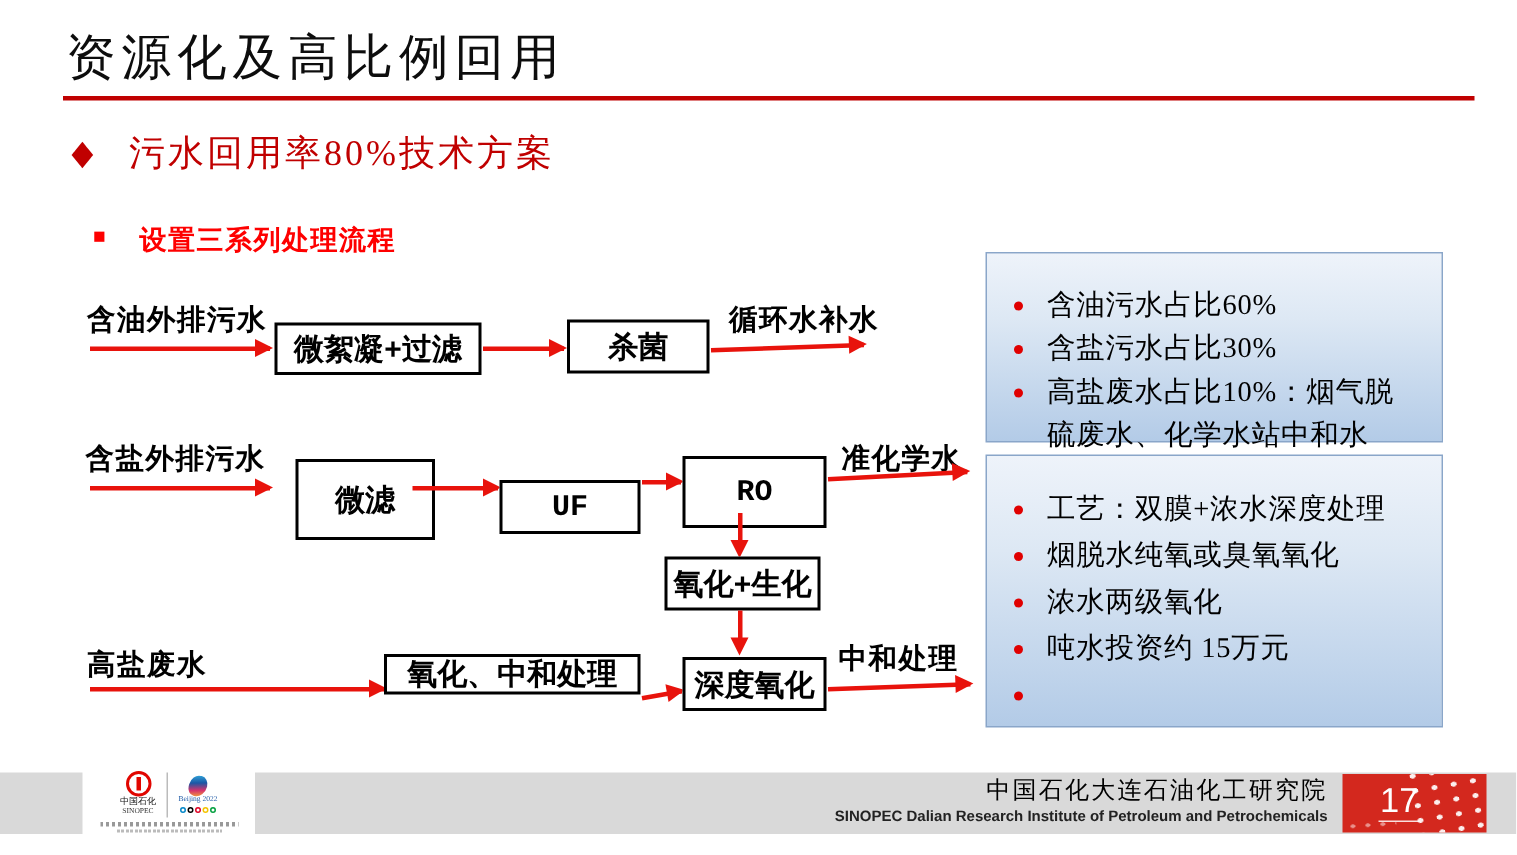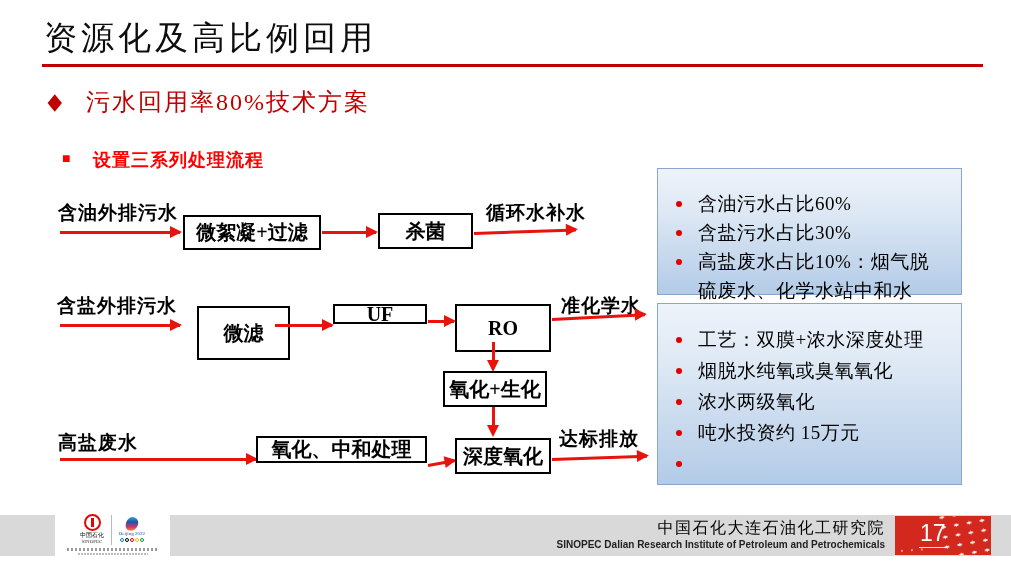--- a/index.html
+++ b/index.html
@@ -22,21 +22,21 @@
   .subtitle{position:absolute;left:86px;top:86px;font-size:24px;color:var(--accent-red);
             letter-spacing:2px;font-family:"Liberation Serif",serif}
   .square{position:absolute;left:62px;top:151px;font-size:14px;color:var(--bright-red)}
   .section-heading{position:absolute;left:93px;top:148px;font-size:18px;font-weight:bold;
                    color:var(--bright-red);letter-spacing:1px;font-family:"Liberation Sans",sans-serif}
   
   .flabel{position:absolute;font-size:19px;font-weight:bold;color:#000;
           font-family:"Liberation Sans",sans-serif;letter-spacing:1px;white-space:nowrap}
   .fbox{position:absolute;border:2px solid #000;background:#fff;display:flex;align-items:center;
         justify-content:center;font-size:20px;font-weight:bold;color:#000;
-        font-family:Liberation Serif, serif;white-space:nowrap}
+        font-family:Liberation Mono, monospace;white-space:nowrap}
   .harrow{position:absolute;height:3px;background:var(--arrow-red);transform-origin:left center}
   .harrow::after{content:"";position:absolute;right:-2px;top:-5px;width:0;height:0;
         border-left:12px solid var(--arrow-red);border-top:6.5px solid transparent;
         border-bottom:6.5px solid transparent}
   .varrow{position:absolute;width:3px;background:var(--arrow-red)}
   .varrow::after{content:"";position:absolute;bottom:-11px;left:-5px;width:0;height:0;
         border-top:12px solid var(--arrow-red);border-left:6.5px solid transparent;
         border-right:6.5px solid transparent}
   
   .info{position:absolute;left:657px;width:305px;border:1px solid #8aa6c9;
@@ -101,36 +101,36 @@
   <div class="fbox" style="left:183px;top:215px;width:138px;height:35px">微絮凝+过滤</div>
   <div class="harrow" style="left:322px;top:231px;width:54px"></div>
   <div class="fbox" style="left:378px;top:213px;width:95px;height:36px">杀菌</div>
   <div class="flabel" style="left:486px;top:200px">循环水补水</div>
   <div class="harrow" style="left:474px;top:232px;width:102px;transform:rotate(-2deg)"></div>
 
   <div class="flabel" style="left:57px;top:293px">含盐外排污水</div>
   <div class="harrow" style="left:60px;top:324px;width:120px"></div>
   <div class="fbox" style="left:197px;top:306px;width:93px;height:54px">微滤</div>
   <div class="harrow" style="left:275px;top:324px;width:57px"></div>
-  <div class="fbox" style="left:333px;top:304px;width:94px;height:20px">UF</div>
+  <div class="fbox" style="left:333px;top:320px;width:94px;height:36px">UF</div>
   <div class="harrow" style="left:428px;top:320px;width:26px"></div>
   <div class="fbox" style="left:455px;top:304px;width:96px;height:48px">RO</div>
   <div class="flabel" style="left:561px;top:293px">准化学水</div>
   <div class="harrow" style="left:552px;top:318px;width:93px;transform:rotate(-3deg)"></div>
 
   <div class="varrow" style="left:492px;top:342px;height:19px"></div>
   <div class="fbox" style="left:443px;top:371px;width:104px;height:36px">氧化+生化</div>
   <div class="varrow" style="left:492px;top:407px;height:19px"></div>
 
   <div class="flabel" style="left:58px;top:430px">高盐废水</div>
   <div class="harrow" style="left:60px;top:458px;width:196px"></div>
   <div class="fbox" style="left:256px;top:436px;width:171px;height:27px">氧化、中和处理</div>
   <div class="harrow" style="left:428px;top:464px;width:27px;transform:rotate(-10deg)"></div>
   <div class="fbox" style="left:455px;top:438px;width:96px;height:36px">深度氧化</div>
-  <div class="flabel" style="left:559px;top:426px">达标排放</div>
+  <div class="flabel" style="left:559px;top:426px">中和处理</div>
   <div class="harrow" style="left:552px;top:458px;width:95px;transform:rotate(-2deg)"></div>
 
   <div class="info info-a" style="top:168px;height:127px">
     <div class="info-item">
       <span class="dot"></span>
       <span>含油污水占比60%</span>
     </div>
     <div class="info-item">
       <span class="dot"></span>
       <span>含盐污水占比30%</span>

